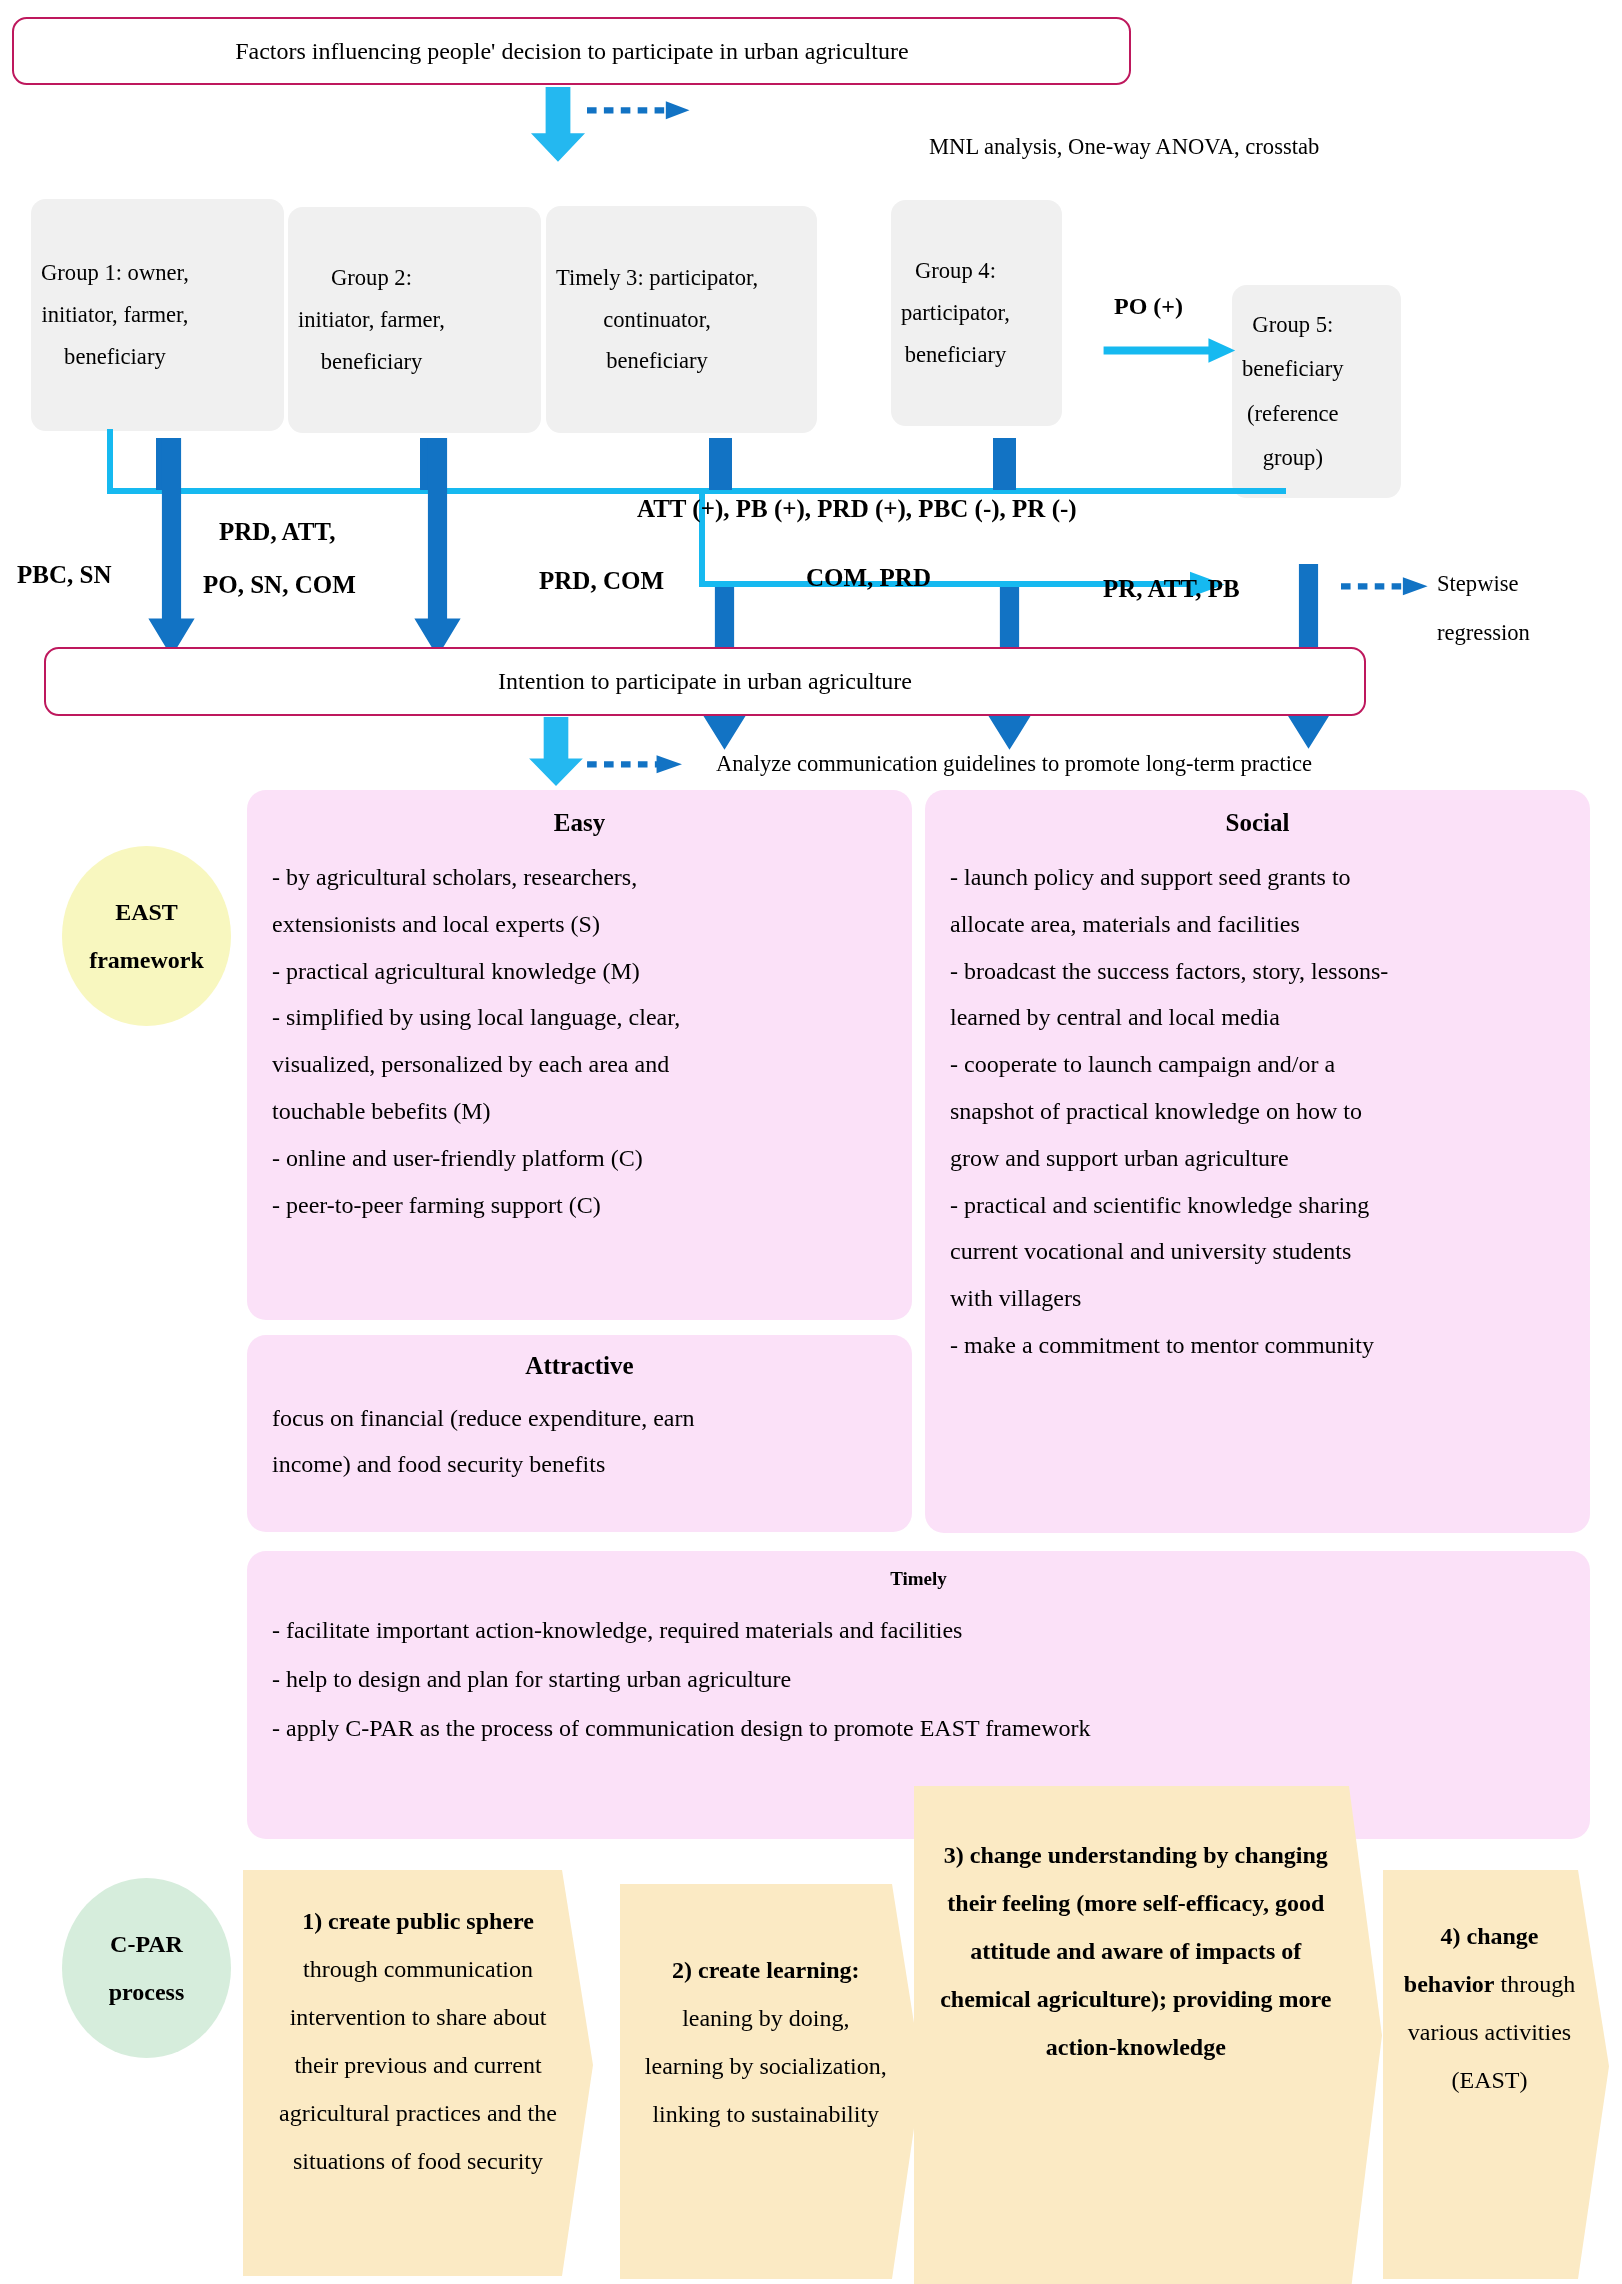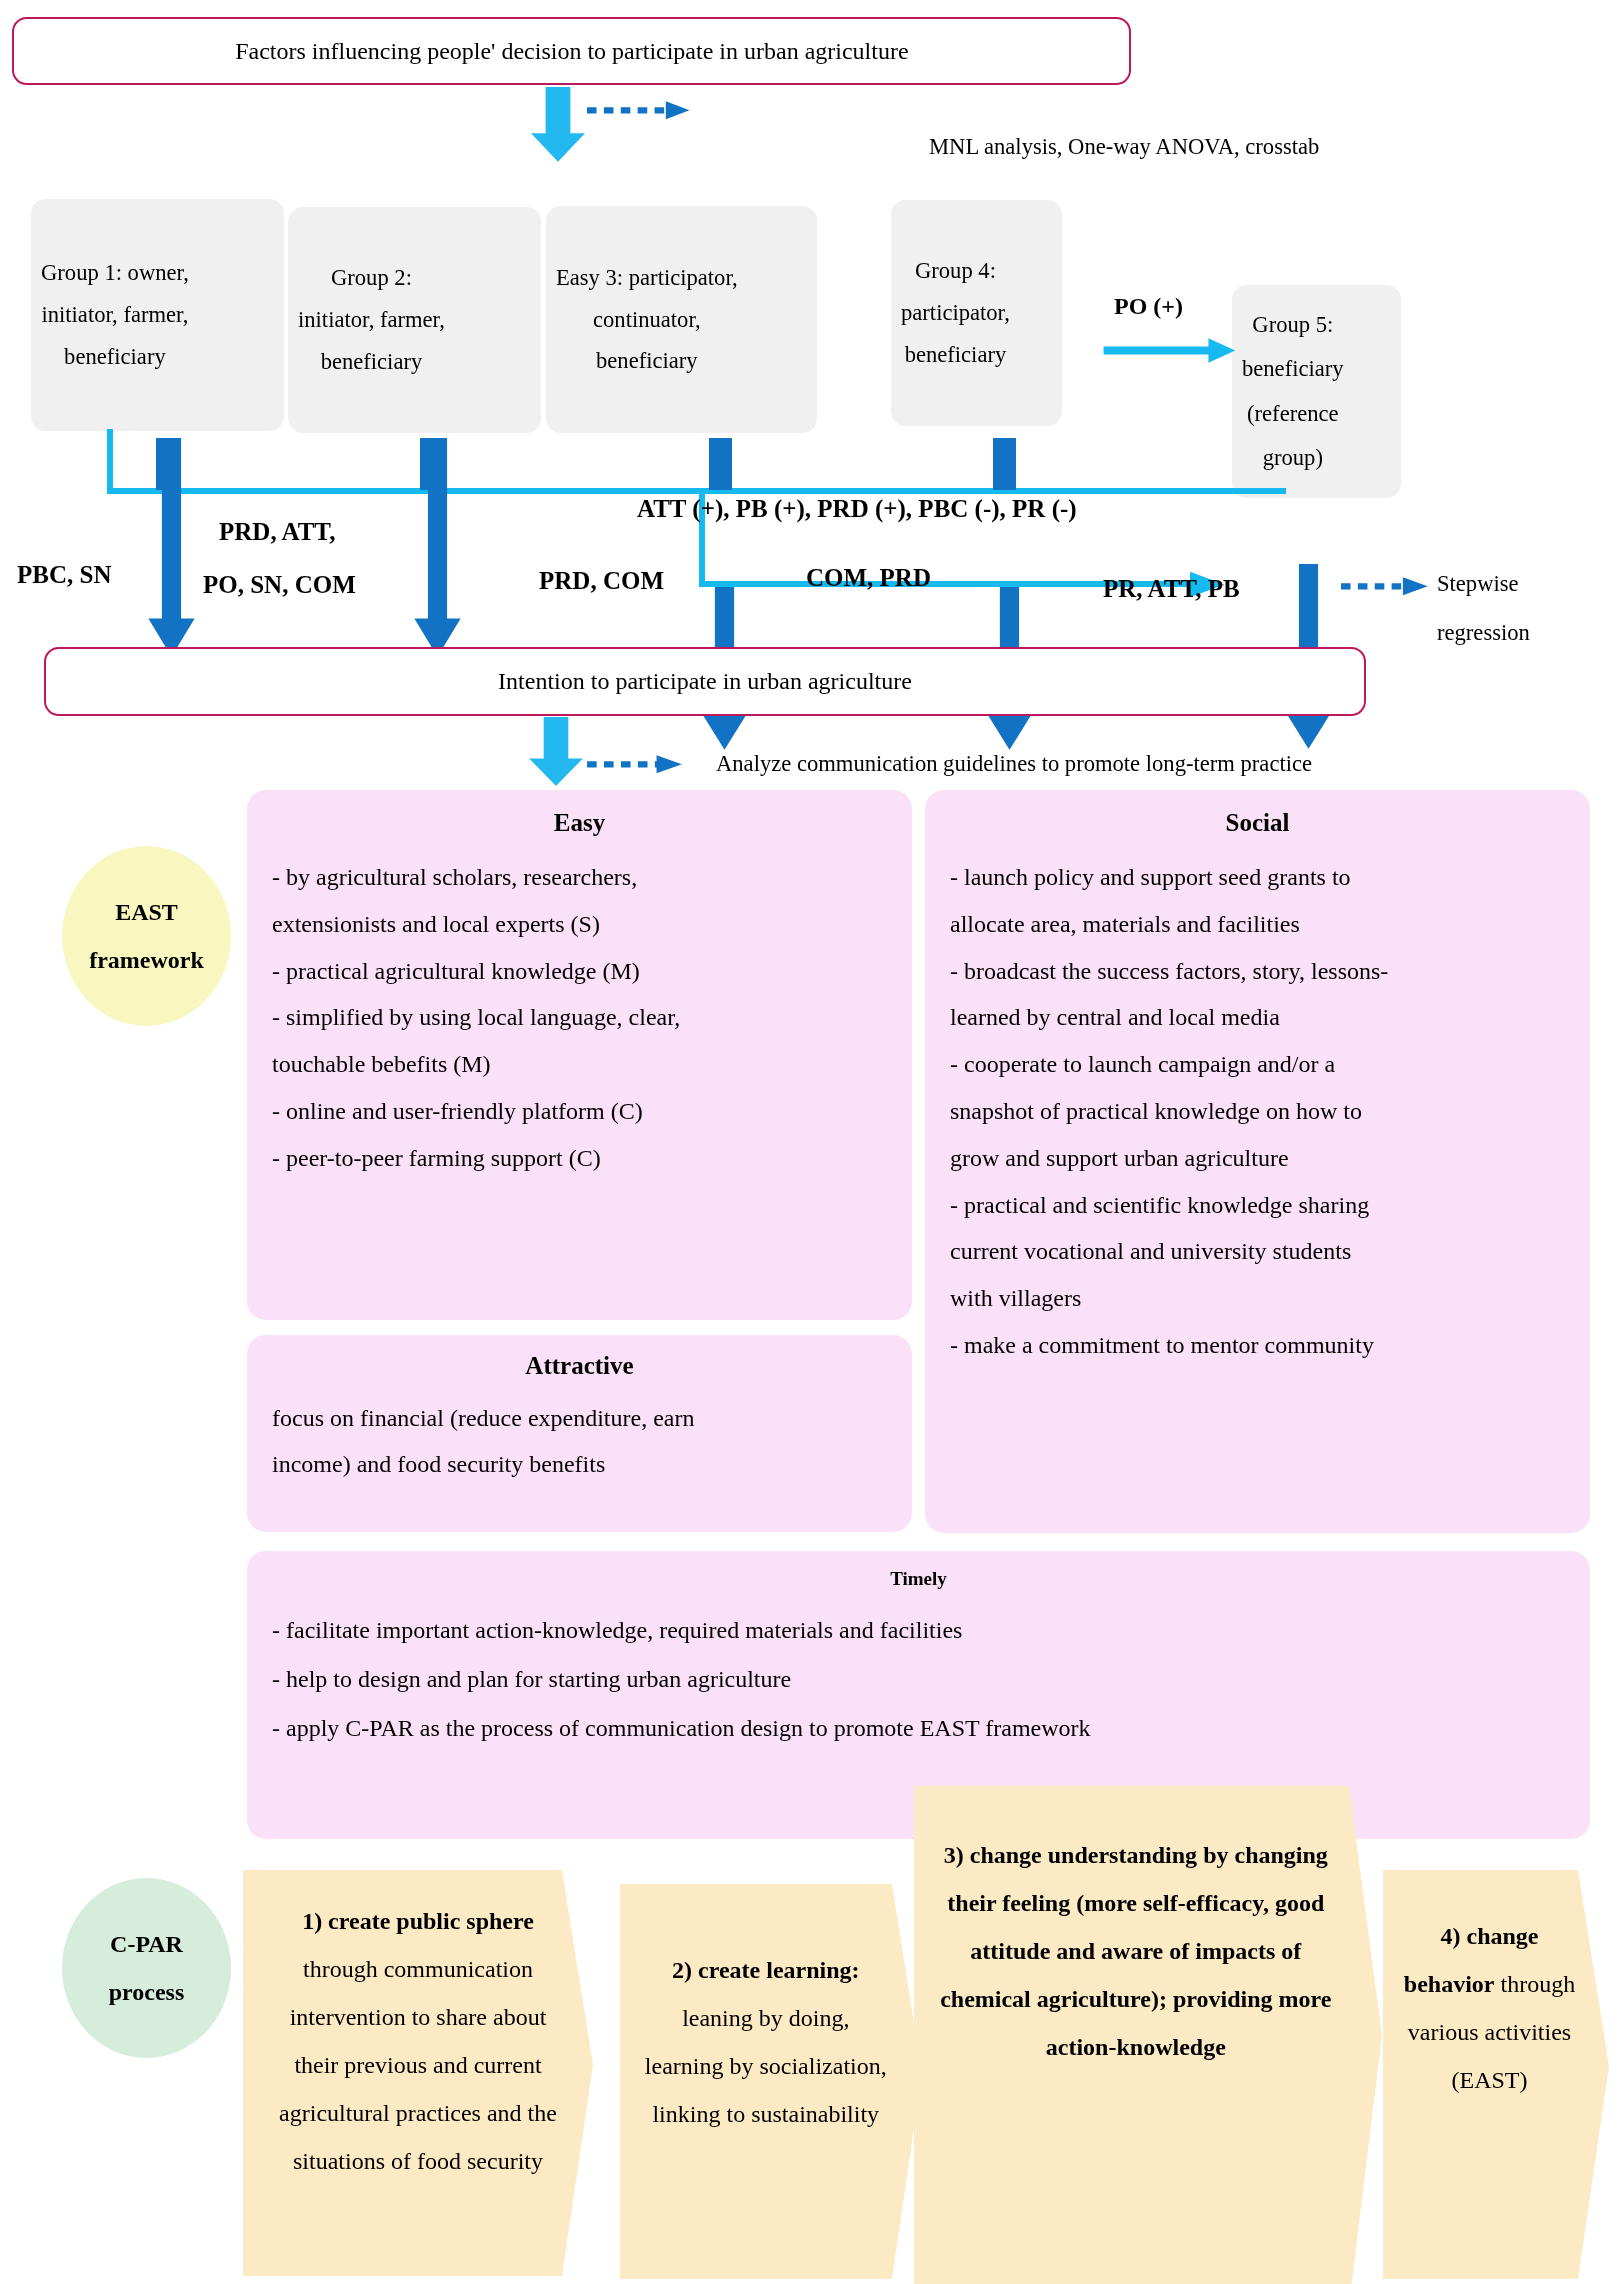--- a/index.html
+++ b/index.html
@@ -113,21 +113,21 @@
   <div class="rrect gray-box" style="left:288px; top:207px; width:253px; height:226px; font-size:22.6px;">
     <div class="inner">
       <div>Group 2:</div>
       <div>initiator, farmer,</div>
       <div>beneficiary</div>
     </div>
   </div>
 
   <div class="rrect gray-box" style="left:546px; top:206px; width:271px; height:227px; font-size:22.6px;">
     <div class="inner">
-      <div>Easy 3: participator,</div>
+      <div>Timely 3: participator,</div>
       <div>continuator,</div>
       <div>beneficiary</div>
     </div>
   </div>
 
   <div class="rrect gray-box" style="left:891px; top:200px; width:171px; height:226px; font-size:22.6px;">
     <div class="inner">
       <div>Group 4:</div>
       <div>participator,</div>
       <div>beneficiary</div>
@@ -215,20 +215,21 @@
     </div>
   </div>
 
   <div class="rrect pink-box" style="left:247px; top:790px; width:665px; height:530px; padding:19px 25px;">
     <div class="heading" style="font-size:25px; margin-bottom:17px;">Easy</div>
     <div class="body-text" style="font-size:24px;">
       <div>- by agricultural scholars, researchers,</div>
       <div>extensionists and local experts (S)</div>
       <div>- practical agricultural knowledge (M)</div>
       <div>- simplified by using local language, clear,</div>
+      <div>visualized, personalized by each area and</div>
       <div>touchable bebefits (M)</div>
       <div>- online and user-friendly platform (C)</div>
       <div>- peer-to-peer farming support (C)</div>
     </div>
   </div>
 
   <div class="rrect pink-box" style="left:247px; top:1335px; width:665px; height:197px; padding:17px 25px;">
     <div class="heading" style="font-size:25px; margin-bottom:14.7px;">Attractive</div>
     <div class="body-text" style="font-size:24px;">
       <div>focus on financial (reduce expenditure, earn</div>

